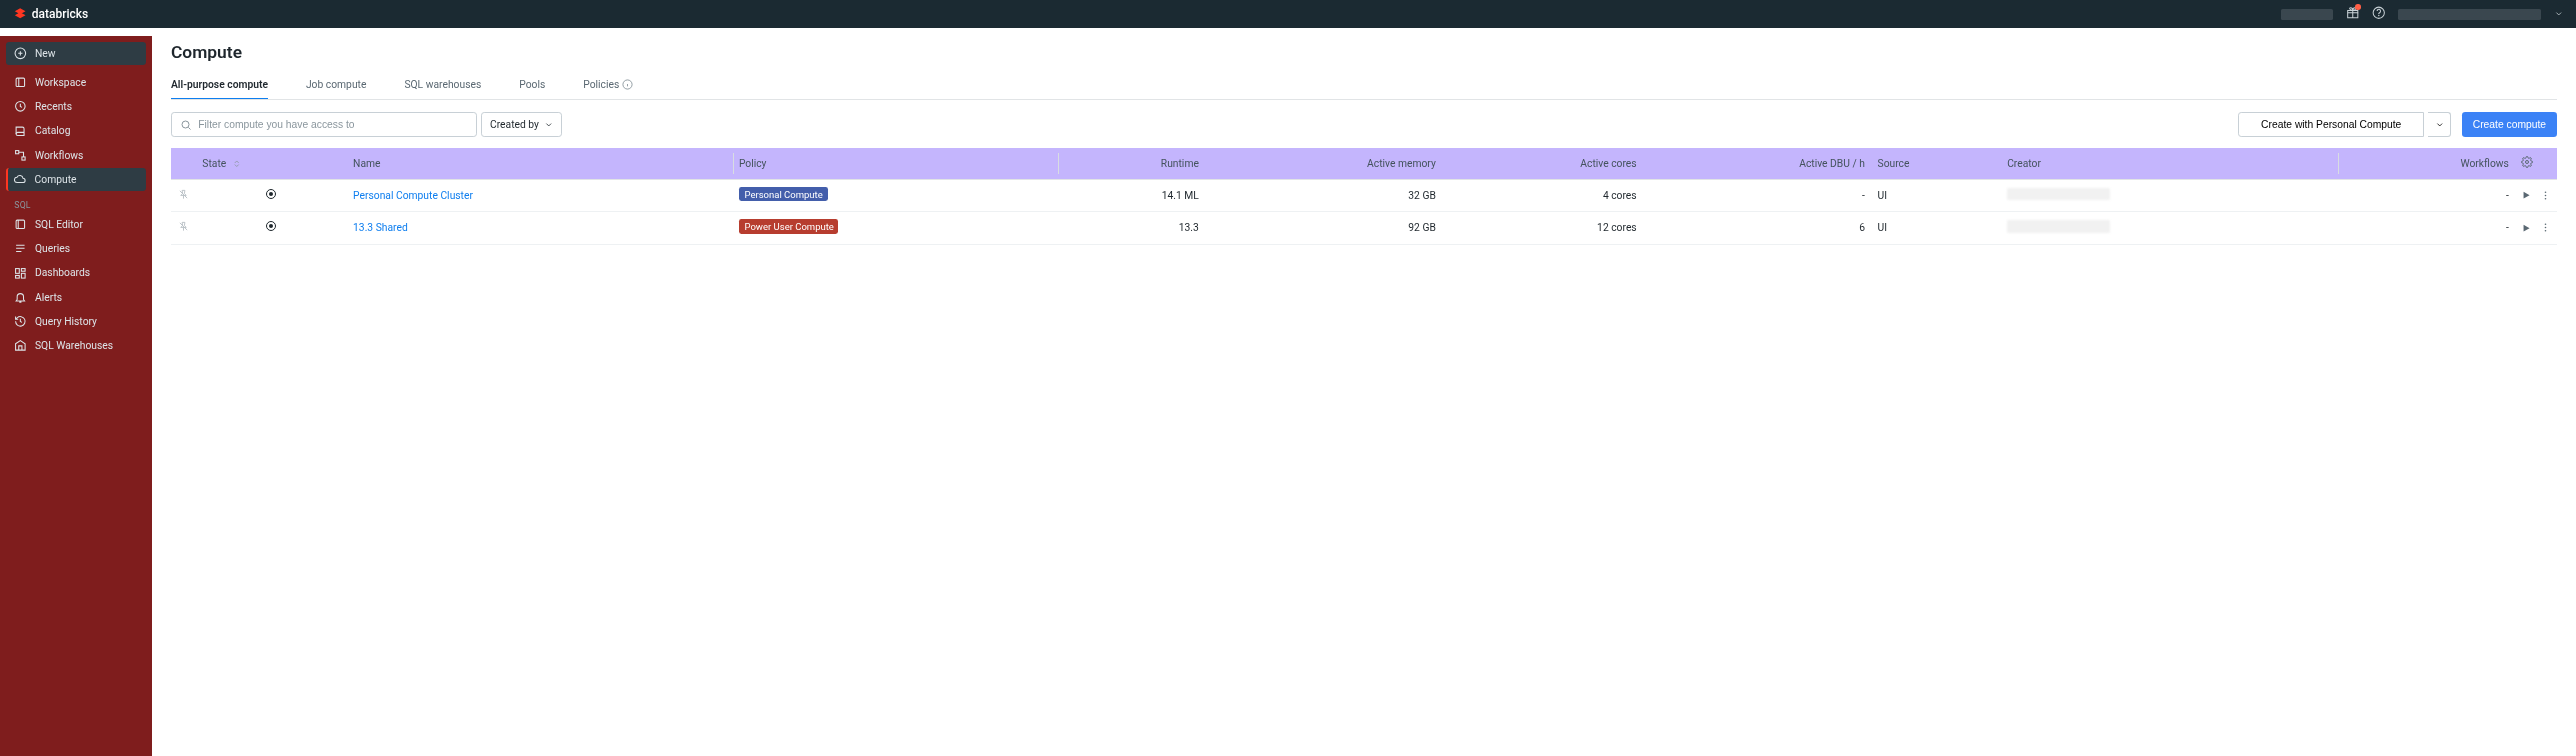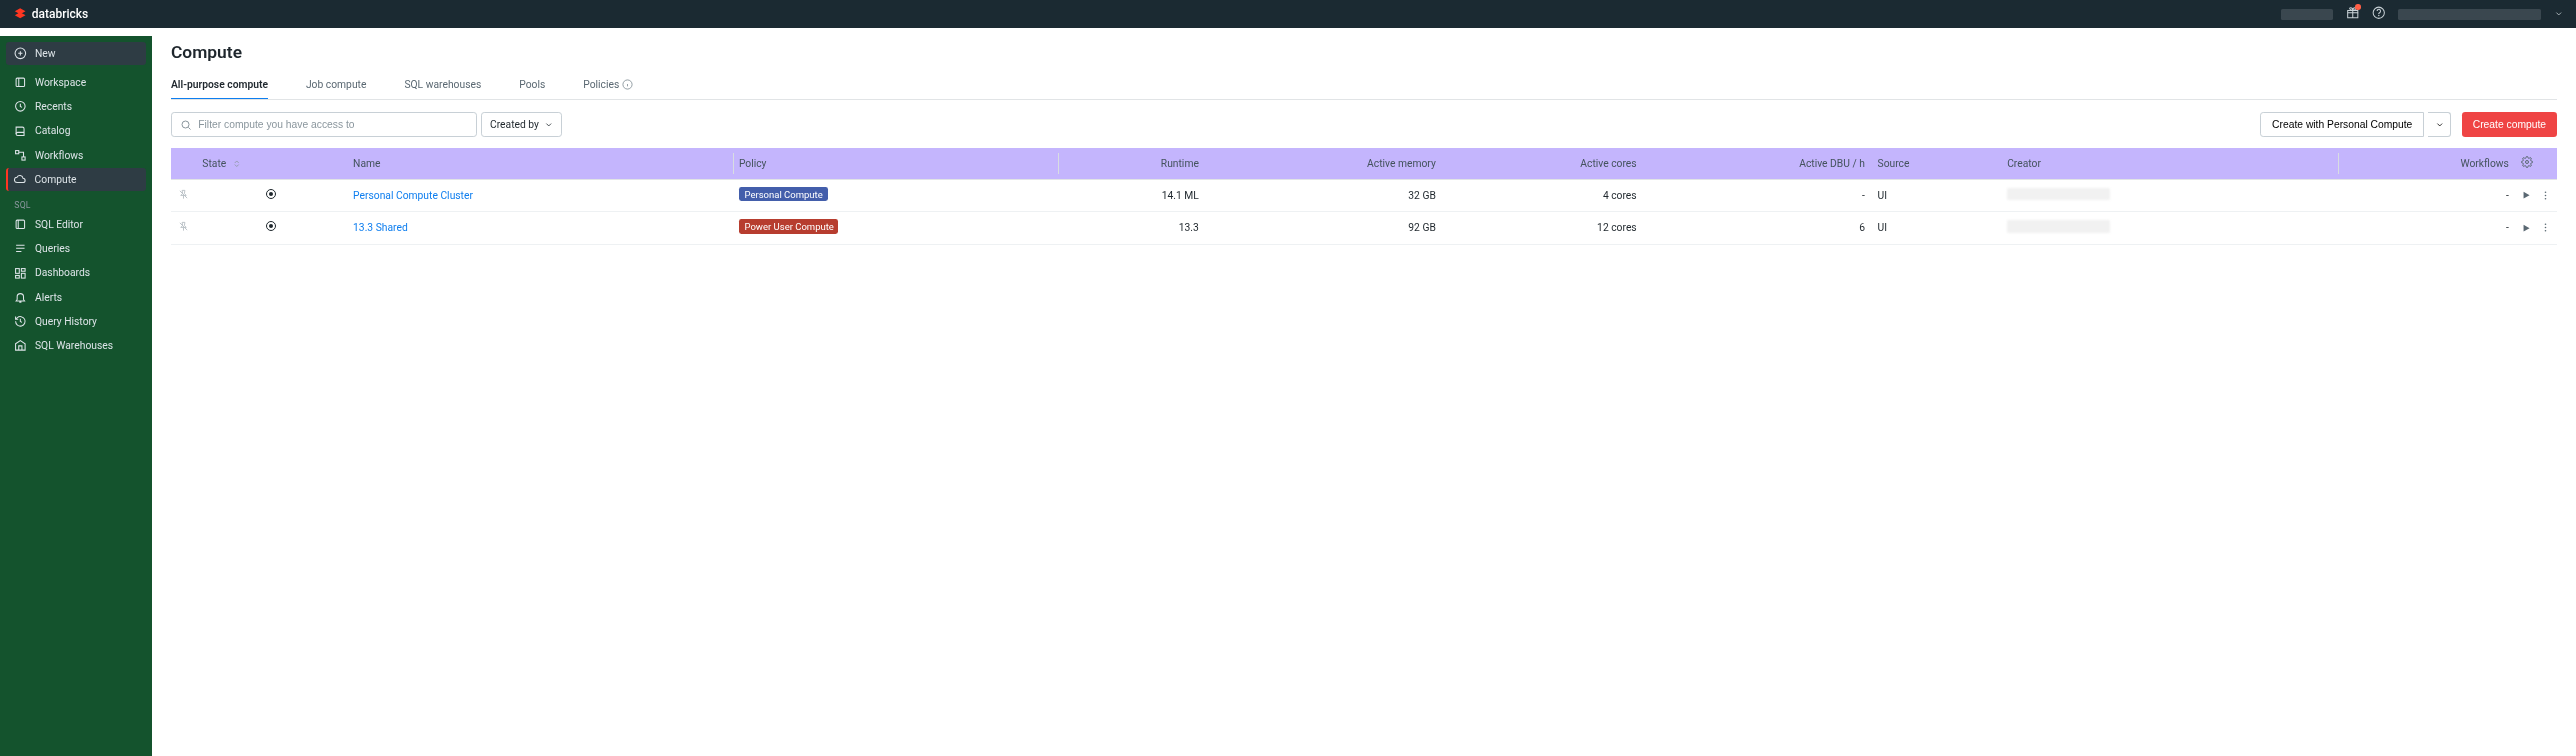--- a/index.html
+++ b/index.html
@@ -16,21 +16,21 @@
   .topbar-right { margin-left: auto; display: flex; align-items: center; gap: 12.7px; }
   .redact-box { background: #3a474f; border-radius: 1.6px; }
   .redact-top-1 { width: 52px; height: 11px; }
   .redact-top-2 { width: 143px; height: 11px; }
   .gift-wrap { position: relative; color: #c8d1d6; }
   .gift-badge { position: absolute; top: -1.6px; right: -1.6px; width: 5.6px; height: 5.6px; background: #ff5f46; border-radius: 50%; }
   .help-icon { color: #c8d1d6; }
   .user-chevron { color: #c8d1d6; }
   
   
-  .sidebar { position: absolute; left: 0; top: 36px; bottom: 0; width: 152px; background: #14532d; padding: 6.3px; overflow-y: auto; }
+  .sidebar { position: absolute; left: 0; top: 36px; bottom: 0; width: 152px; background: #7f1d1d; padding: 6.3px; overflow-y: auto; }
   .side-item { display: flex; align-items: center; gap: 8px; padding: 4.8px 8px; border-radius: 3.2px; color: #dde4e8; font-size: 10.3px; cursor: pointer; margin-bottom: 1.6px; }
   .side-item.new-btn { background: #2e3c44; font-weight: 400; margin-bottom: 6.3px; }
   .side-item.active-red { border-left: 2.4px solid #ff3621; padding-left: 5.6px; background: #2e3c44; }
   .side-item svg { width: 12.7px; height: 12.7px; flex-shrink: 0; }
   .side-header { color: #8a969d; font-size: 8.7px; padding: 8px 8px 3.2px; text-transform: uppercase; letter-spacing: 0.2px; }
   
   
   .main { margin-left: 152px; padding: 14.3px 19px; }
   .page-title { font-size: 17.4px; font-weight: 600; margin-bottom: 16px; }
   
@@ -38,23 +38,23 @@
   .tab { padding: 0 0 7.1px; color: #5a6872; font-size: 10.3px; cursor: pointer; display: flex; align-items: center; gap: 3.2px; }
   .tab.active { color: #1f272d; font-weight: 600; border-bottom: 1.6px solid #0e7eef; margin-bottom: -0.8px; }
   .tab-info { width: 11px; height: 11px; }
   
   .toolbar { display: flex; align-items: center; gap: 4px; margin-bottom: 11px; }
   .filter-input { display: flex; align-items: center; gap: 6.3px; border: 0.8px solid #c8d0d6; border-radius: 3.2px; height: 24.6px; padding: 0 8px; width: 306px; color: #8a969d; }
   .filter-input input { border: none; outline: none; flex: 1; font-size: 10.3px; }
   .filter-input input::placeholder { color: #8a969d; }
   .created-by { height: 24.6px; border: 0.8px solid #c8d0d6; border-radius: 3.2px; padding: 0 8px; display: flex; align-items: center; gap: 4.8px; cursor: pointer; }
   .spacer { flex: 1; }
-  .btn-secondary { height: 24.6px; border: 0.8px solid #c8d0d6; border-radius: 3.2px 0 0 3.2px; padding: 0 11px; background: #fff; cursor: pointer; font-size: 10.3px; }
+  .btn-secondary { height: 24.6px; border: 0.8px solid #c8d0d6; border-radius: 3.2px 0 0 3.2px; padding: 0 22px; background: #fff; cursor: pointer; font-size: 10.3px; }
   .btn-drop { height: 24.6px; border: 0.8px solid #c8d0d6; border-left: none; border-radius: 0 3.2px 3.2px 0; padding: 0 6.3px; background: #fff; cursor: pointer; display: flex; align-items: center; }
-  .btn-primary { height: 24.6px; border: none; border-radius: 3.2px; padding: 0 11px; background: #ef4444; color: #fff; cursor: pointer; font-size: 10.3px; margin-left: 6.3px; }
+  .btn-primary { height: 24.6px; border: none; border-radius: 3.2px; padding: 0 11px; background: #3b82f6; color: #fff; cursor: pointer; font-size: 10.3px; margin-left: 6.3px; }
   
   
   .tbl { width: 100%; border-collapse: collapse; }
   .tbl thead { background: #c4b5fd; }
   .tbl th { text-align: left; font-weight: 400; color: #44535d; padding: 8px 6.3px; border-bottom: 0.8px solid #e1e4e6; font-size: 10.3px; position: relative; }
   .tbl th.right { text-align: right; }
   .tbl th .sort-icon { display: inline-flex; vertical-align: middle; margin-left: 3.2px; }
   .tbl th.div-left::before { content: ""; position: absolute; left: 0; top: 4.8px; bottom: 4.8px; width: 0.8px; background: #d8dde1; }
   .tbl td { padding: 7.1px 6.3px; border-bottom: 0.8px solid #eef1f3; vertical-align: middle; font-size: 10.3px; }
   .tbl td.right { text-align: right; }

